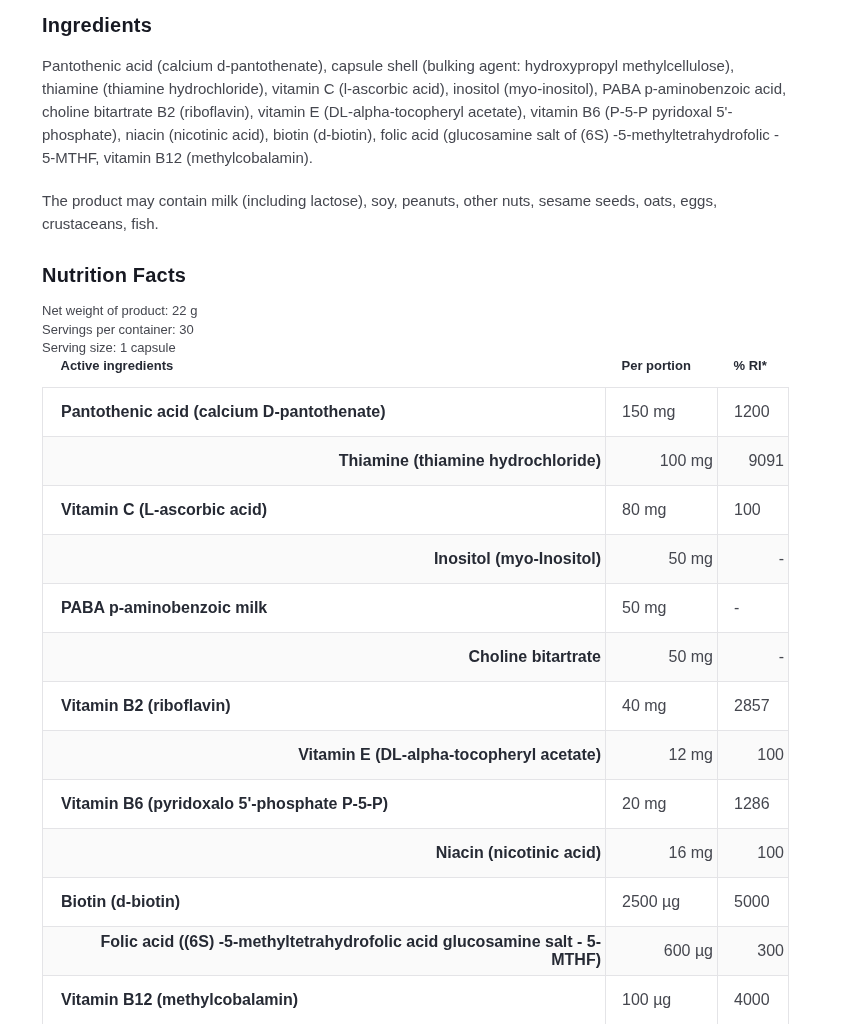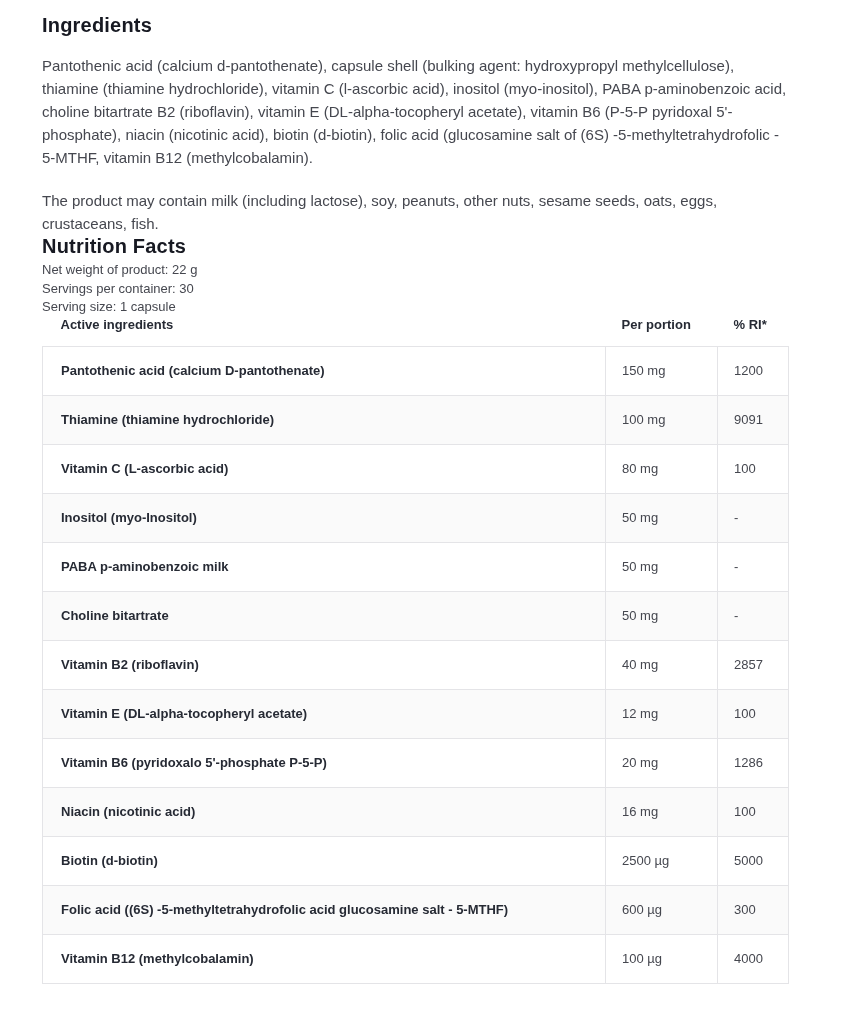--- a/index.html
+++ b/index.html
@@ -24,23 +24,23 @@
   }
   .ingredients-heading { margin-top: 2px; }
   .body-text {
     font-size: 15px;
     line-height: 23px;
     color: #45474f;
     margin: 17px 0 0 0;
     max-width: 746px;
   }
   .allergen { margin-top: 20px; }
-  .nutrition-heading { }
+  .nutrition-heading { margin-top: 29px; }
   .serving-meta {
-    margin-top: 3px;
+    margin-top: 15px;
     font-size: 13px;
     line-height: 18.5px;
     color: #45474f;
   }
   table.nutri {
     border-collapse: collapse;
     width: 746px;
     table-layout: fixed;
   }
   table.nutri col.c1 { width: 563px; }
@@ -53,31 +53,31 @@
     color: #262a34;
     padding: 0 4px 14px 18px;
     border: none;
     background: #ffffff;
   }
   table.nutri th.col-val { padding-left: 16px; }
   table.nutri td {
     border: 1px solid #e4e4e7;
     height: 49px;
     padding: 0 4px 0 18px;
-    font-size: 13px;
+    font-size: 16px;
     color: #45474f;
     background: #ffffff;
     vertical-align: middle;
   }
   table.nutri td + td { padding-left: 16px; }
   table.nutri td:first-child {
     font-weight: 700;
     color: #262a34;
   }
-  table.nutri tr.alt td { background: #fafafa; }
+  table.nutri tr.alt td { background: #fafafa; text-align: right; }
   .footnote {
     margin: 38px 0 0 0;
     font-size: 13px;
     color: #45474f;
   }
 </style>
 </head>
 <body>
 
 <main class="page">

